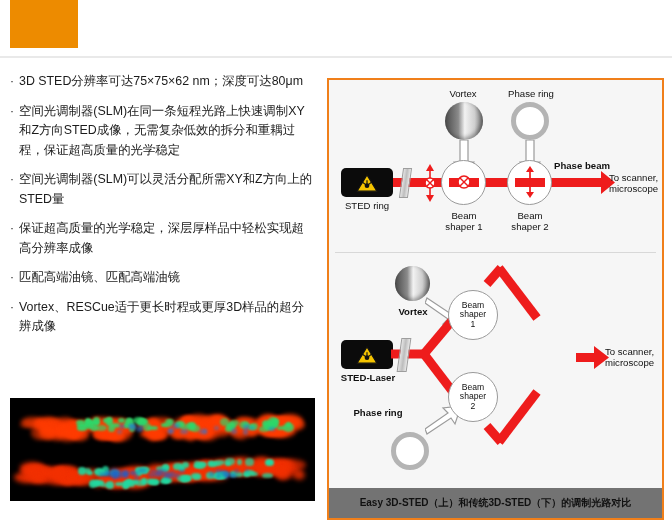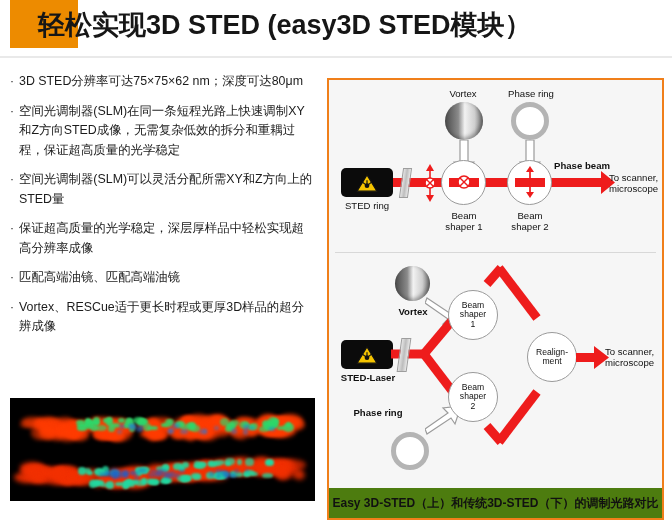--- a/index.html
+++ b/index.html
@@ -41,21 +41,21 @@
   }
 
   
   #right-panel{
     position:absolute;left:327px;top:78px;width:337px;height:442px;
     border:2px solid #F07F1A;background:#f6f6f6;box-sizing:border-box;
   }
   #diagram{position:absolute;left:0;top:0;width:333px;height:408px;}
   #caption-right{
     position:absolute;left:0;bottom:0;width:333px;height:30px;
-    background:#4d7c0f;color:#111;font-size:12px;font-weight:bold;
+    background:#737373;color:#111;font-size:10px;font-weight:bold;
     display:flex;align-items:center;justify-content:center;text-align:center;
   }
   .divider{position:absolute;left:6px;width:321px;height:1px;background:#d8d8d8;}
 
   
   .dlabel{position:absolute;font-size:9.6px;color:#111;text-align:center;line-height:11px;}
   .dlabel.b{font-weight:bold;}
   .nodecircle{
     position:absolute;border-radius:50%;background:#fff;border:1.2px solid #9a9a9a;
     box-sizing:border-box;display:flex;align-items:center;justify-content:center;
@@ -75,21 +75,20 @@
   .ringdisc{
     position:absolute;border-radius:50%;background:#fff;
     border:5px solid #b4b4b4;box-sizing:border-box;
   }
 </style>
 </head>
 <body>
 
 <div id="title-bar">
   <div id="title-accent"></div>
-  <div id="title-text">轻松实现3D STED (easy3D STED模块）</div>
   <div id="title-rule"></div>
 </div>
 
 <div id="left-col">
 
   <div id="bullets">
     <div class="bullet">
       <span class="dot">·</span>
       <span class="txt">3D STED分辨率可达75×75×62 nm；深度可达80μm</span>
     </div>
@@ -691,26 +690,20 @@
     </div>
 
     <div class="nodecircle" style="left:119px;top:292px;width:50px;height:50px;">
       <div>
         <div>Beam</div>
         <div>shaper</div>
         <div>2</div>
       </div>
     </div>
 
-    <div class="nodecircle" style="left:198px;top:252px;width:50px;height:50px;">
-      <div>
-        <div>Realign-</div>
-        <div>ment</div>
-      </div>
-    </div>
 
     <svg style="position:absolute;left:247px;top:266px;" width="33" height="23" viewBox="0 0 33 23">
       <polygon points="0,7 18,7 18,0 33,11.5 18,23 18,16 0,16" fill="#EE1C1C"></polygon>
     </svg>
     <div class="dlabel" style="left:276px;top:266px;width:58px;text-align:left;">
       <div>To scanner,</div>
       <div>microscope</div>
     </div>
 
   </div>

